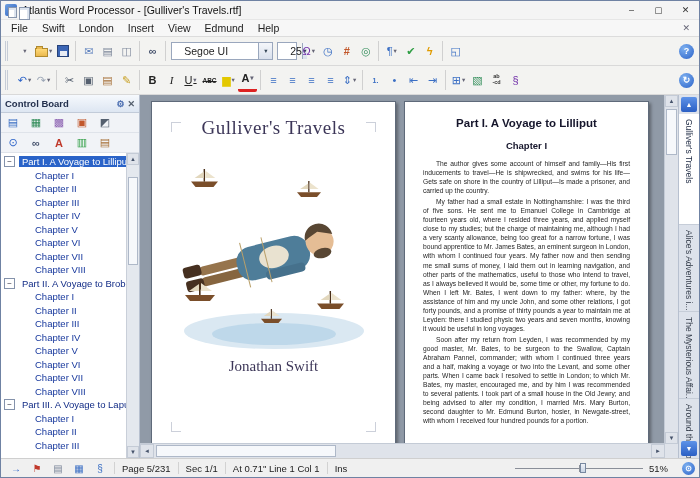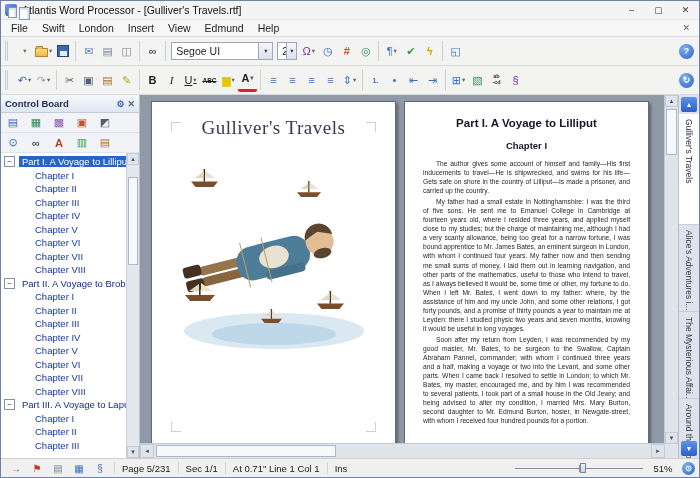--- a/index.html
+++ b/index.html
@@ -39,21 +39,21 @@
   .g-2line{font-size:5.5px;line-height:1.05;white-space:pre;font-weight:bold;text-align:center;}
   .g-fontcolor{font-weight:bold;font-size:11px;border-bottom:3px solid #d22;line-height:1.05;}
   .shp{display:inline-block;box-sizing:border-box;}
   .shp.page{width:11px;height:13px;background:#fff;border:1px solid #8896ad;box-shadow:inset -2px 2px 0 #dde4ee;}
   .shp.page.small{width:9px;height:11px;margin:0 4px;}
   .shp.folder{width:13px;height:9px;background:linear-gradient(#ffd978,#eab94e);border:1px solid #b08a2e;position:relative;margin-top:3px;}
   .shp.folder::before{content:"";position:absolute;top:-3px;left:0;width:5px;height:2px;background:#eab94e;border:1px solid #b08a2e;border-bottom:none;}
   .shp.floppy{width:12px;height:12px;background:#3c66b5;border:1px solid #27437a;position:relative;}
   .shp.floppy::after{content:"";position:absolute;left:2px;bottom:0;width:7px;height:5px;background:#e8ecf4;}
   .combo{height:18px;background:#fff;border:1px solid #9aa7bd;display:flex;align-items:center;font-size:10.5px;margin:0 2px;box-sizing:border-box;}
-  .combo .val{padding:0 4px;flex:1;white-space:nowrap;overflow:hidden;color:#222;}
+  .combo .val{padding:0 12px;flex:1;white-space:nowrap;overflow:hidden;color:#222;}
   .combo .arr{width:13px;height:100%;background:linear-gradient(#f4f6fa,#d9e0ec);border-left:1px solid #9aa7bd;
               display:flex;align-items:center;justify-content:center;font-size:6.5px;color:#345;}
   .combo.font{width:102px;}.combo.size{width:20px;}.combo.style{width:86px;}
   .tb-end{margin-left:auto;display:flex;align-items:center;padding-right:3px;}
   .circle-btn{width:15px;height:15px;border-radius:50%;background:radial-gradient(circle at 35% 30%,#7db0f0,#2b62c8);
               color:#fff;font-size:9px;font-weight:bold;display:flex;align-items:center;justify-content:center;}
   .circle-btn.small{width:13px;height:13px;font-size:8px;}
 
   
   .main{flex:1;display:flex;min-height:0;}
@@ -121,21 +121,21 @@
              border-top:1px solid #cfcfcf;font-size:9.5px;color:#222;padding:0 4px;}
   .st-icons{display:flex;align-items:center;gap:5px;padding:0 3px;}
   .st-icons .tb-btn{height:15px;min-width:14px;font-size:10px;}
   .st-sep{width:1px;height:12px;background:#d2d2d2;margin:0 3px;}
   .st-field{padding:0 4px;white-space:nowrap;}
   .spacer{flex:1;}
   .slider{width:128px;height:12px;position:relative;margin-right:6px;}
   .slider .track{position:absolute;left:0;right:0;top:6px;height:1px;background:#8a8f99;}
   .slider .tick{position:absolute;left:50%;top:3px;width:1px;height:7px;background:#8a8f99;}
   .slider .thumb{position:absolute;left:51%;top:1px;width:6px;height:10px;background:linear-gradient(#eef2f8,#c9d4e4);border:1px solid #7888a0;box-sizing:border-box;}
-  .zoom-val{width:28px;text-align:center;margin-right:5px;white-space:nowrap;}
+  .zoom-val{width:28px;text-align:left;margin-right:5px;white-space:nowrap;}
 </style>
 </head>
 <body>
 
 <div class="window">
 
   <div class="titlebar">
     <span class="app-icon">A</span>
     <span class="title-text">Atlantis Word Processor - [Gulliver's Travels.rtf]</span>
     <span id="win-btns" class="win-btns">
@@ -362,20 +362,21 @@
               <polygon points="16,2 27,10 16,10" fill="#ece3cd"></polygon>
                 <polygon points="14,3 4,10 14,10" fill="#e2d7bd"></polygon>
             </g>
             <g transform="translate(86,166) scale(0.7)">
               <polygon points="0,14 30,14 25,20 5,20" fill="#7a4e2a"></polygon>
                 <rect x="14" y="0" width="1.6" height="14" fill="#4a2f18"></rect>
               <polygon points="16,2 27,10 16,10" fill="#ece3cd"></polygon>
                 <polygon points="14,3 4,10 14,10" fill="#e2d7bd"></polygon>
             </g>
           </svg>
+          <div class="author">Jonathan Swift</div>
         </div>
 
         <div class="page right">
           <div class="part-heading">Part I. A Voyage to Lilliput</div>
           <div class="chapter-heading">Chapter I</div>
           <div id="body-text">
               <p>The author gives some account of himself and family—His first inducements to travel—He is shipwrecked, and swims for his life—Gets safe on shore in the country of Lilliput—Is made a prisoner, and carried up the country.</p>
               <p>My father had a small estate in Nottinghamshire: I was the third of five sons. He sent me to Emanuel College in Cambridge at fourteen years old, where I resided three years, and applied myself close to my studies; but the charge of maintaining me, although I had a very scanty allowance, being too great for a narrow fortune, I was bound apprentice to Mr. James Bates, an eminent surgeon in London, with whom I continued four years. My father now and then sending me small sums of money, I laid them out in learning navigation, and other parts of the mathematics, useful to those who intend to travel, as I always believed it would be, some time or other, my fortune to do. When I left Mr. Bates, I went down to my father: where, by the assistance of him and my uncle John, and some other relations, I got forty pounds, and a promise of thirty pounds a year to maintain me at Leyden: there I studied physic two years and seven months, knowing it would be useful in long voyages.</p>
               <p>Soon after my return from Leyden, I was recommended by my good master, Mr. Bates, to be surgeon to the Swallow, Captain Abraham Pannel, commander; with whom I continued three years and a half, making a voyage or two into the Levant, and some other parts. When I came back I resolved to settle in London; to which Mr. Bates, my master, encouraged me, and by him I was recommended to several patients. I took part of a small house in the Old Jewry; and being advised to alter my condition, I married Mrs. Mary Burton, second daughter to Mr. Edmund Burton, hosier, in Newgate-street, with whom I received four hundred pounds for a portion.</p>
             </div>

